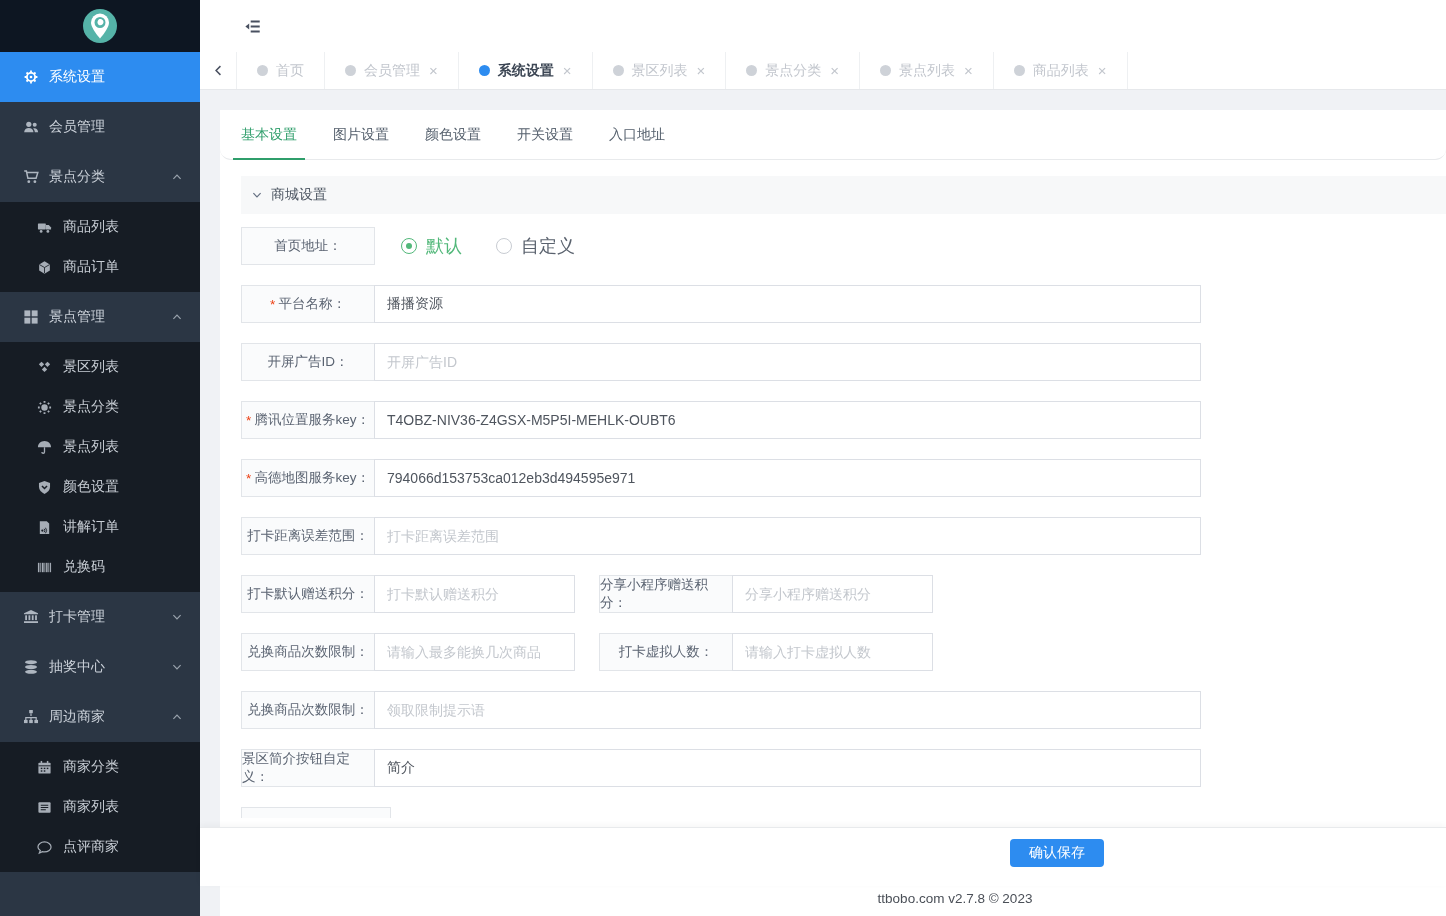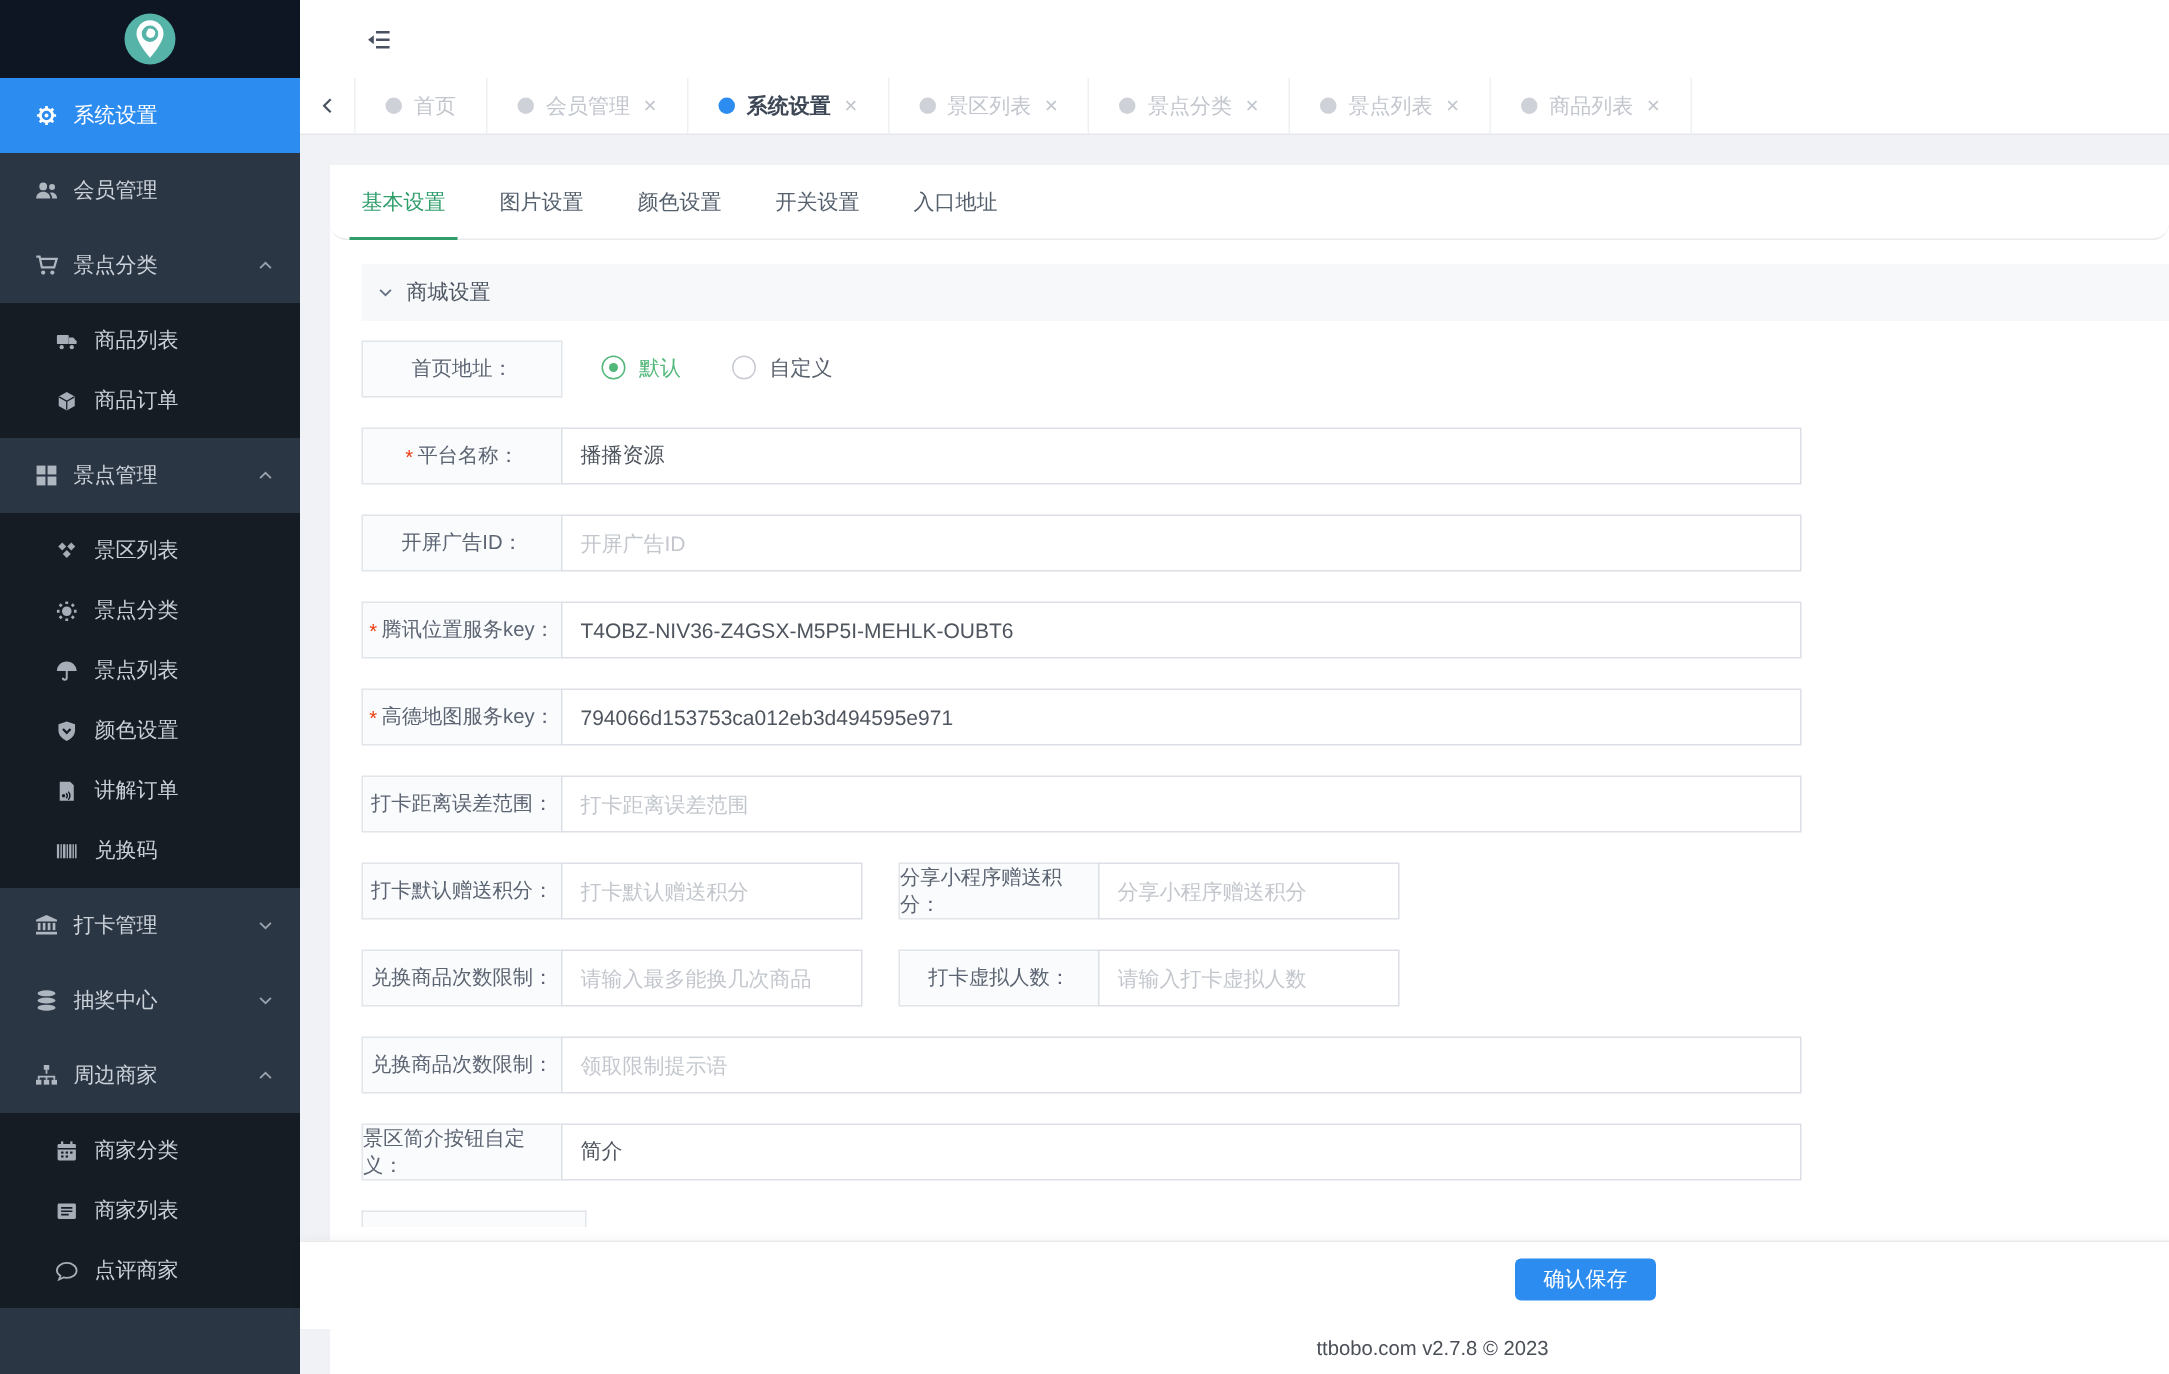--- a/index.html
+++ b/index.html
@@ -49,21 +49,21 @@
   .form { margin:13px 0 0 21px; }
   .frow { display:flex; margin-bottom:20px; height:38px; align-items:center; }
   .flabel { width:134px; height:38px; flex:none; background:#fafbfc; border:1px solid #e2e5e9; display:flex; align-items:center; justify-content:center; font-size:13.5px; color:#5b6472; }
   .req { color:#ed4014; margin-right:3px; font-style:normal; }
   .inp { height:38px; border:1px solid #dcdfe5; background:#fff; margin-left:-1px; padding:0 12px; font-size:14px; color:#4f555e; outline:none; font-family:inherit; }
   .inp::placeholder { color:#c3c7cd; }
   .full { width:827px; }
   .half { width:201px; }
   .pair2 { margin-left:24px; display:flex; height:38px; }
   .radios { display:flex; align-items:center; margin-left:26px; gap:34px; }
-  .radio { display:flex; align-items:flex-start; gap:9px; font-size:14px; color:#5a626e; cursor:pointer; }
+  .radio { display:flex; align-items:center; gap:9px; font-size:18px; color:#5a626e; cursor:pointer; }
   .rdot { width:16px; height:16px; border-radius:50%; border:1px solid #c8ccd2; position:relative; background:#fff; }
   .radio.sel .rdot { border-color:#52b87a; }
   .radio.sel .rdot::after { content:""; position:absolute; left:4px; top:4px; width:6px; height:6px; border-radius:50%; background:#52b87a; }
   .radio.sel { color:#52b87a; }
   .cutrow { width:150px; height:11px; background:#fafbfc; border:1px solid #e2e5e9; border-bottom:none; }
 
   .savebar { position:absolute; left:200px; top:827px; right:0; height:59px; background:#fff; border-top:1px solid #e8eaec; box-shadow:0 -2px 6px rgba(0,0,0,.04); z-index:8; }
   .save-btn { position:absolute; left:810px; top:11px; width:94px; height:28px; background:#2d8cf0; border:none; border-radius:4px; color:#fff; font-size:14px; cursor:pointer; font-family:inherit; }
 
   .footer { position:absolute; left:200px; top:886px; right:0; height:30px; font-size:13.5px; color:#4a4f57; }

